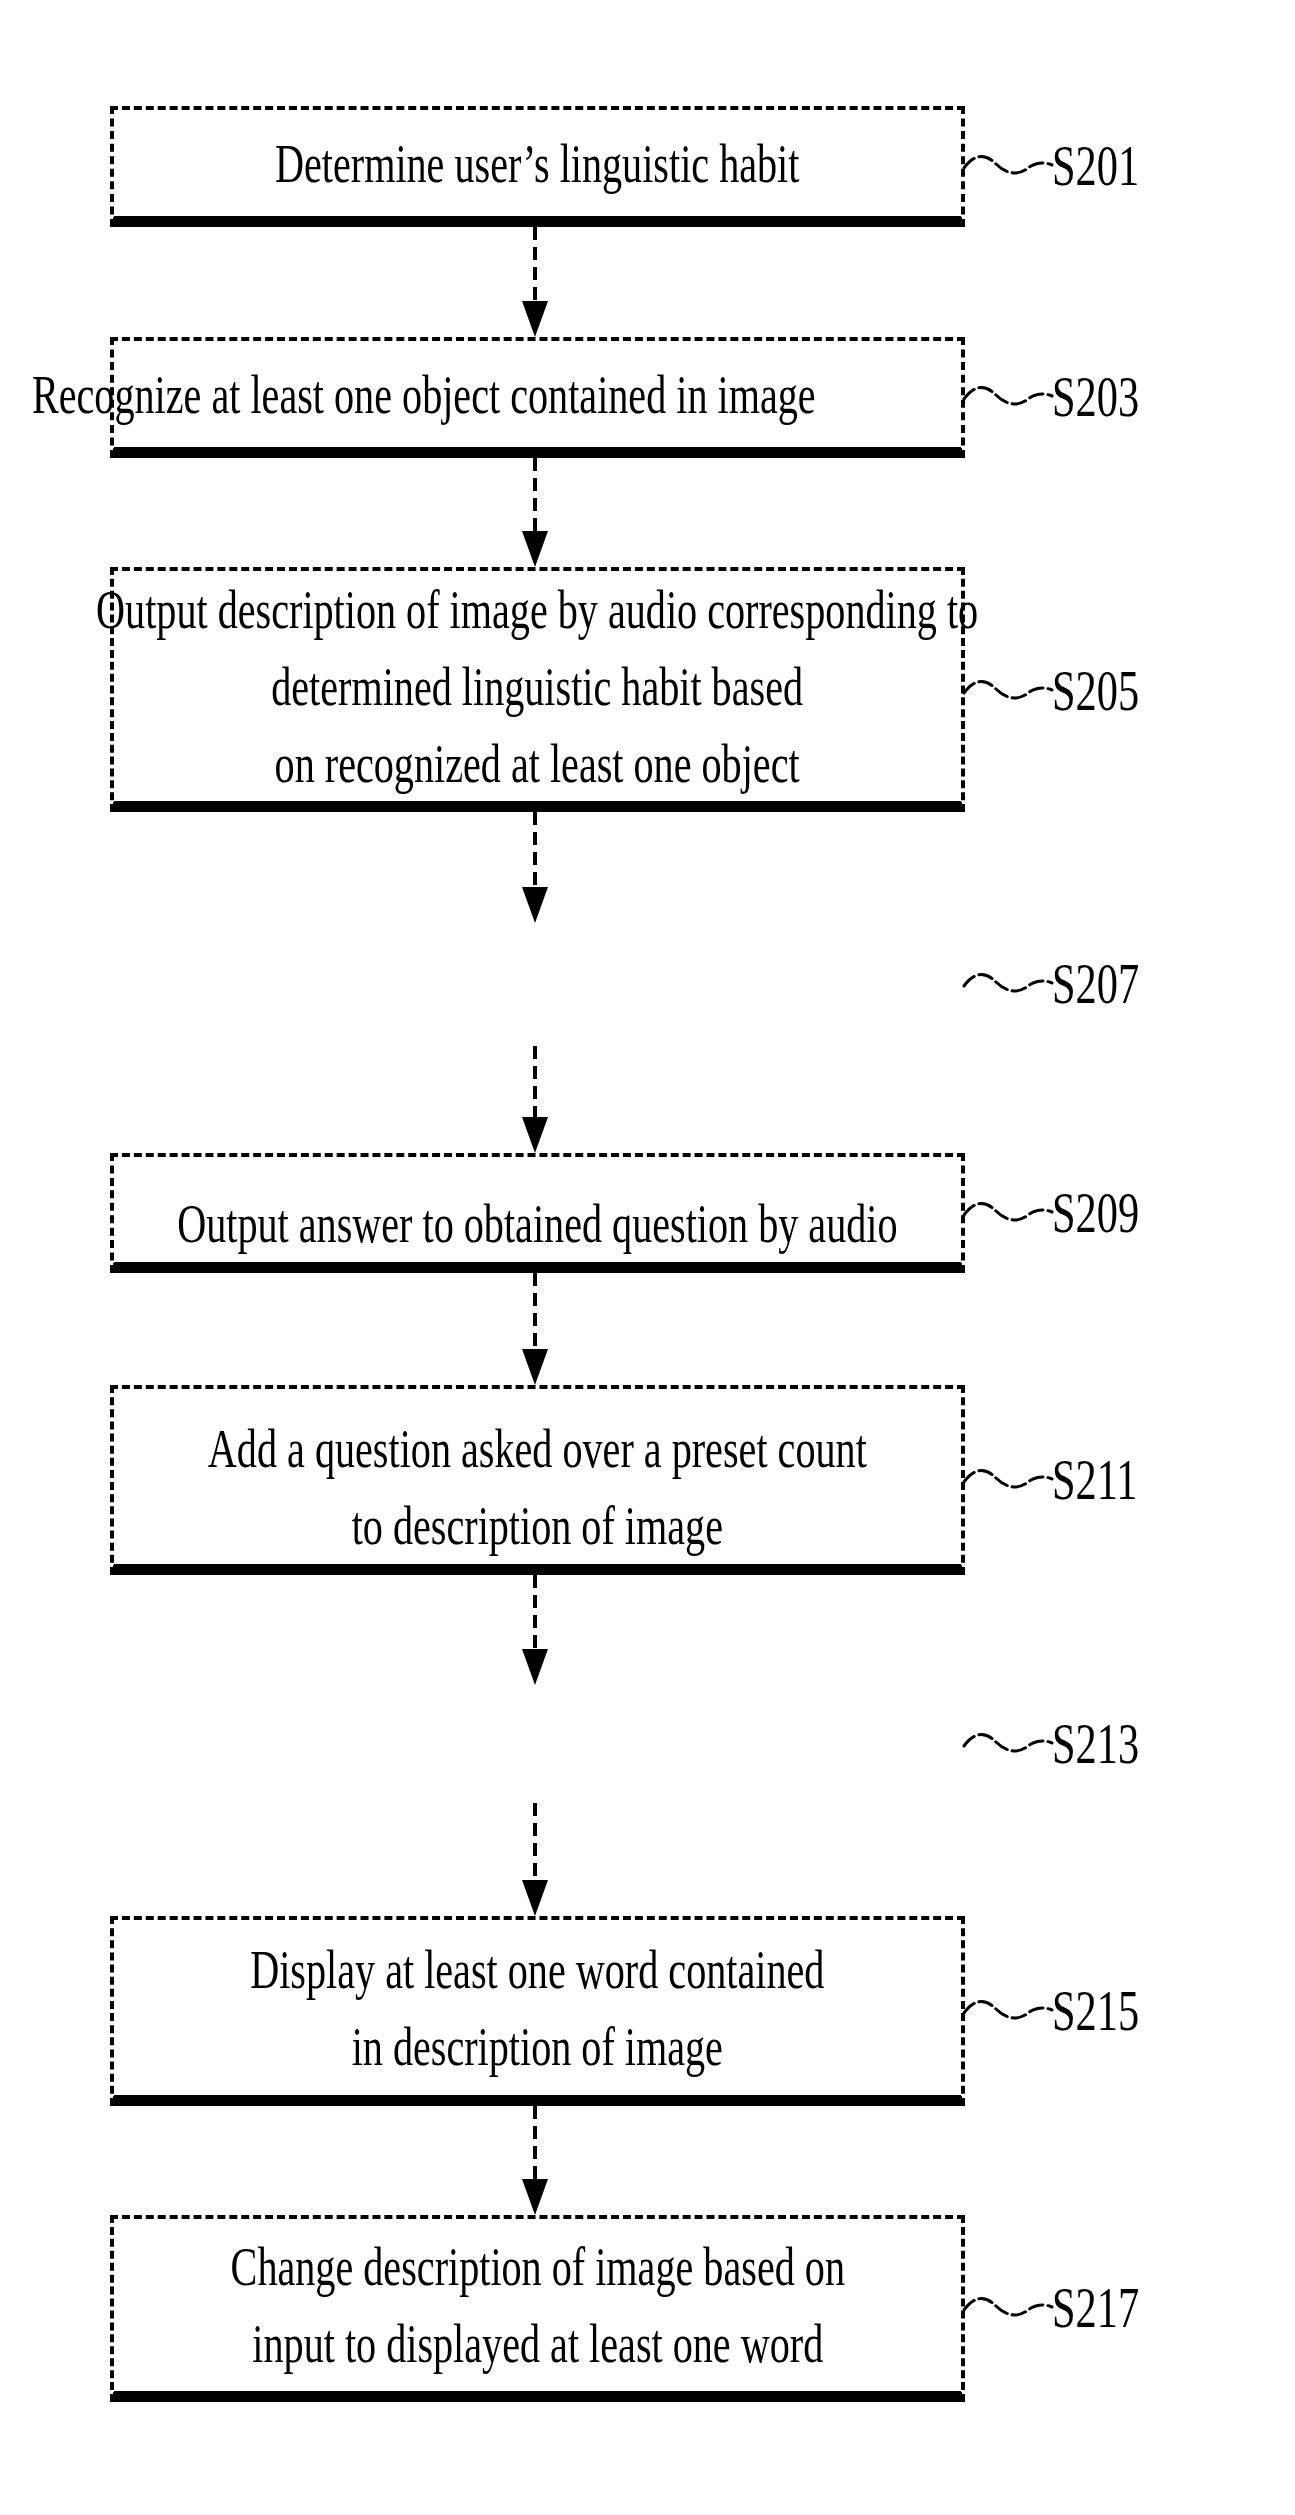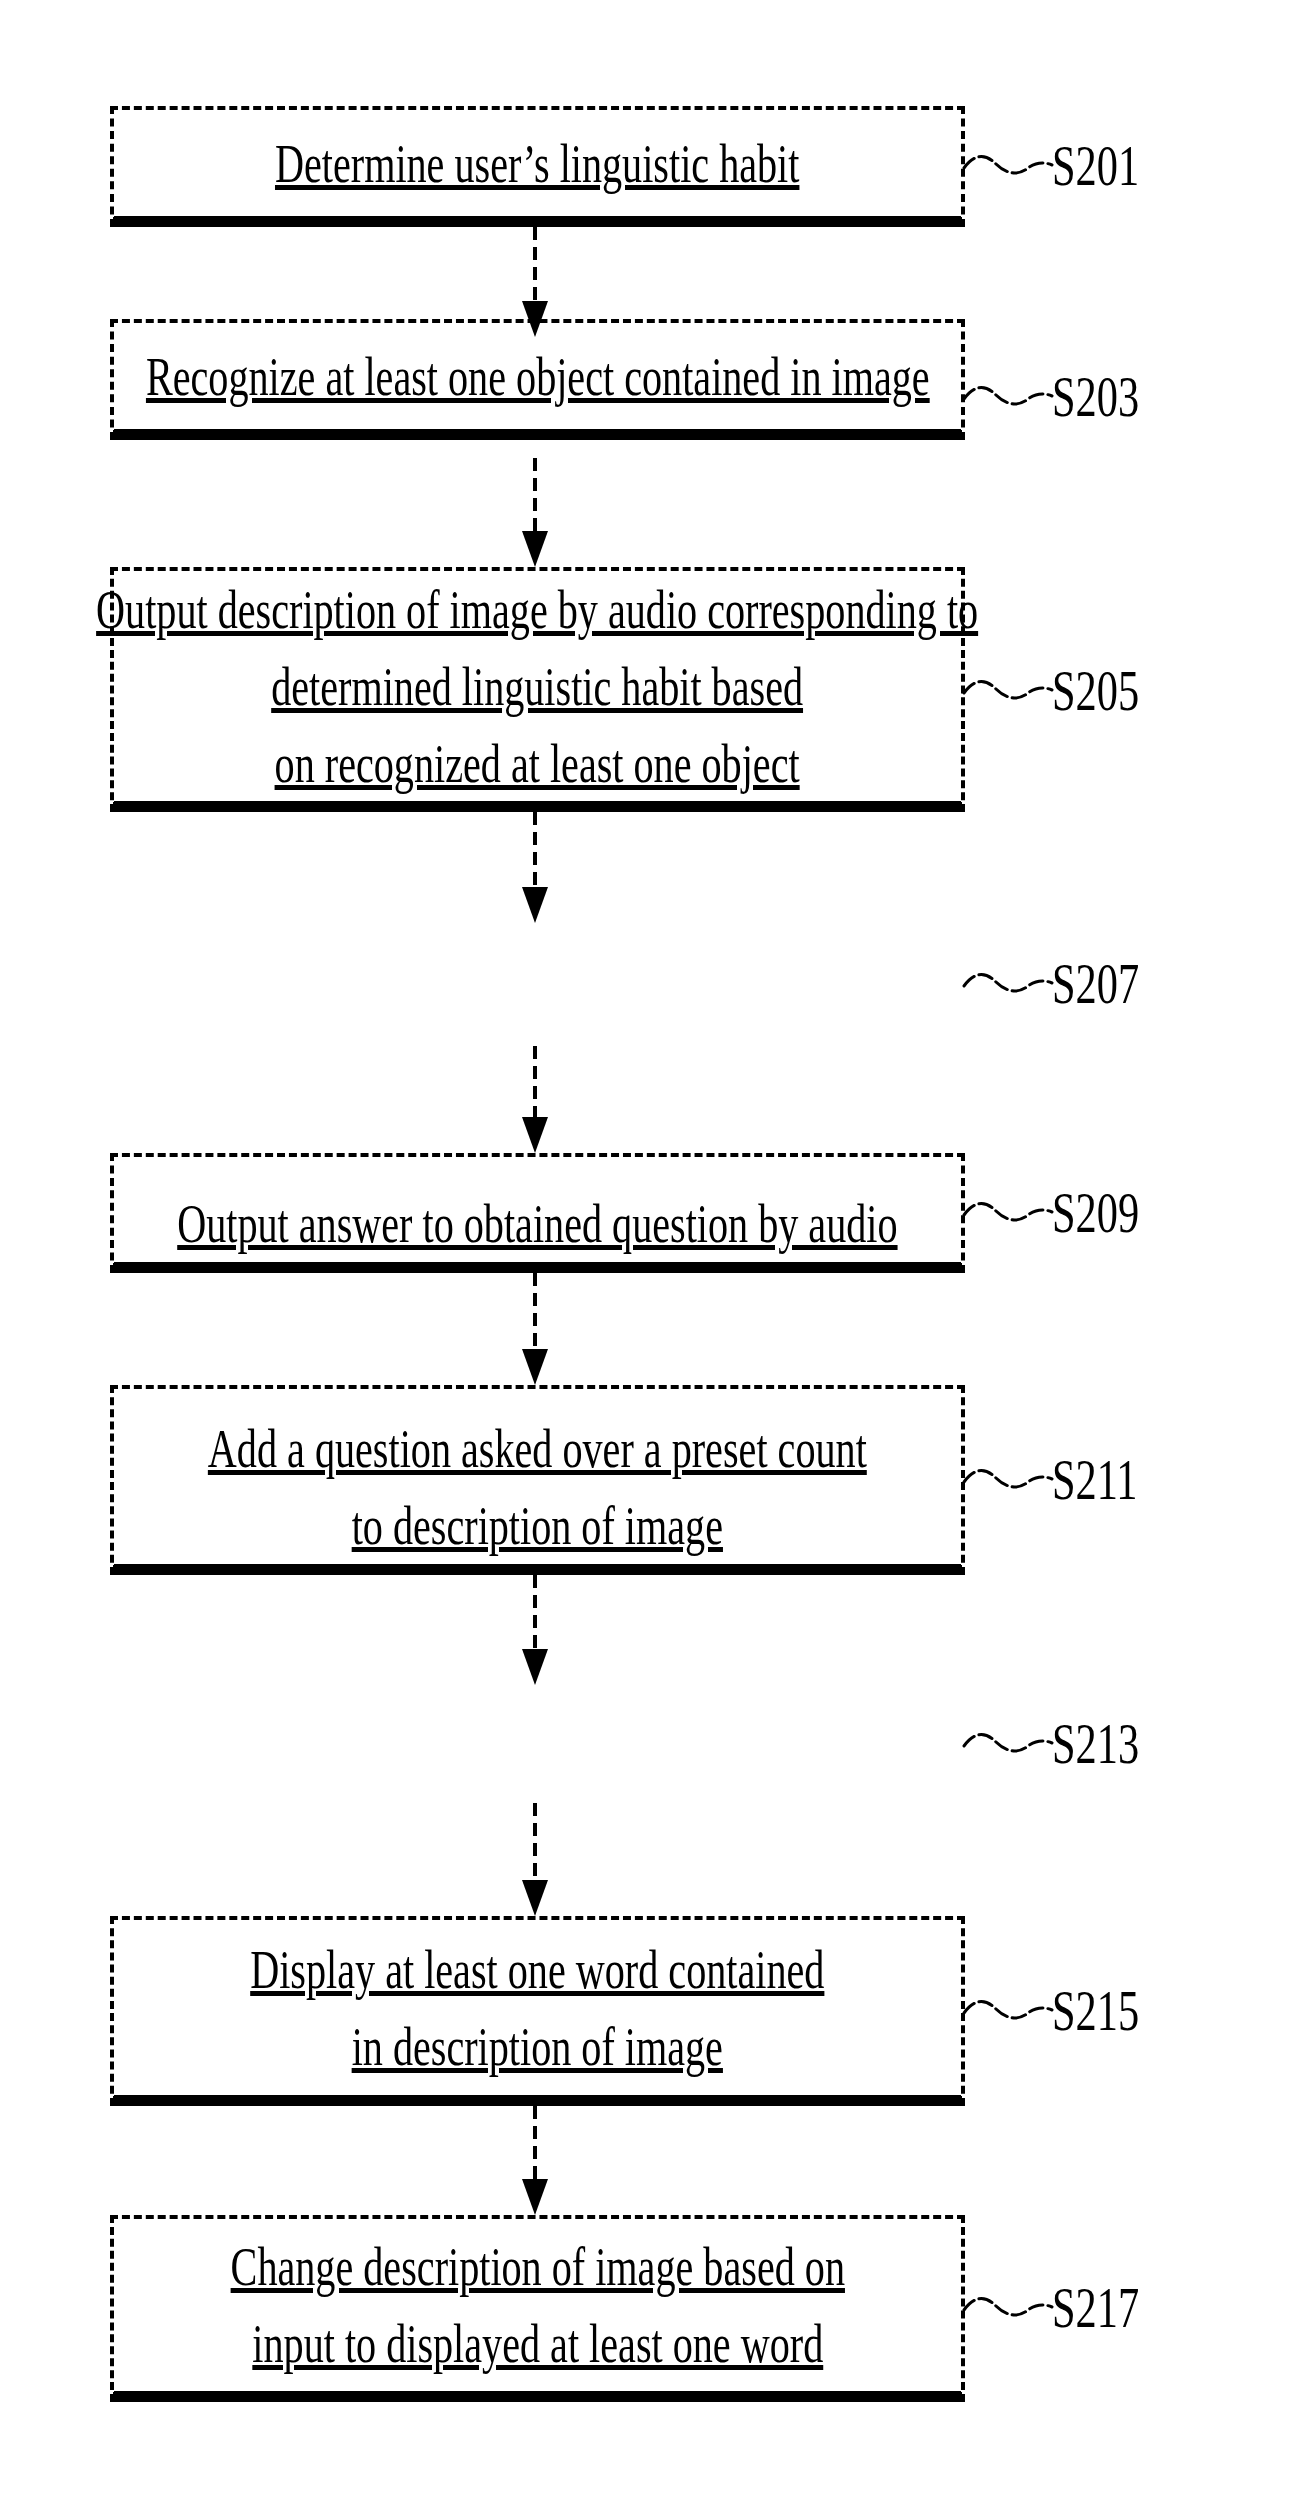--- a/index.html
+++ b/index.html
@@ -17,33 +17,32 @@
     position:absolute;
     left:110px;
     width:855px;
     box-sizing:border-box;
     border:4px dashed #000;
     border-bottom:11px solid #000;
     background:#fff;
     display:flex;
     align-items:center;
     justify-content:center;
-    text-decoration:underline;
   }
   .text-scale{
     transform:scaleX(0.73);
     transform-origin:50% 50%;
     text-align:center;
     font-size:55px;
     line-height:77px;
     white-space:nowrap;
   }
   .line{display:block;}
   #box-1{top:106px;height:121px;}
-  #box-2{top:319px;height:121px;}
+  #box-2{top:337px;height:121px;justify-content:flex-end;}
   #box-3{top:567px;height:245px;}
   #box-4{top:923px;height:123px;}
   #box-5{top:1153px;height:120px;align-items:flex-end;}
   #box-6{top:1385px;height:190px;align-items:flex-end;}
   #box-7{top:1685px;height:118px;}
   #box-8{top:1916px;height:190px;}
   #box-9{top:2215px;height:187px;}
 
   
   .arrow{

